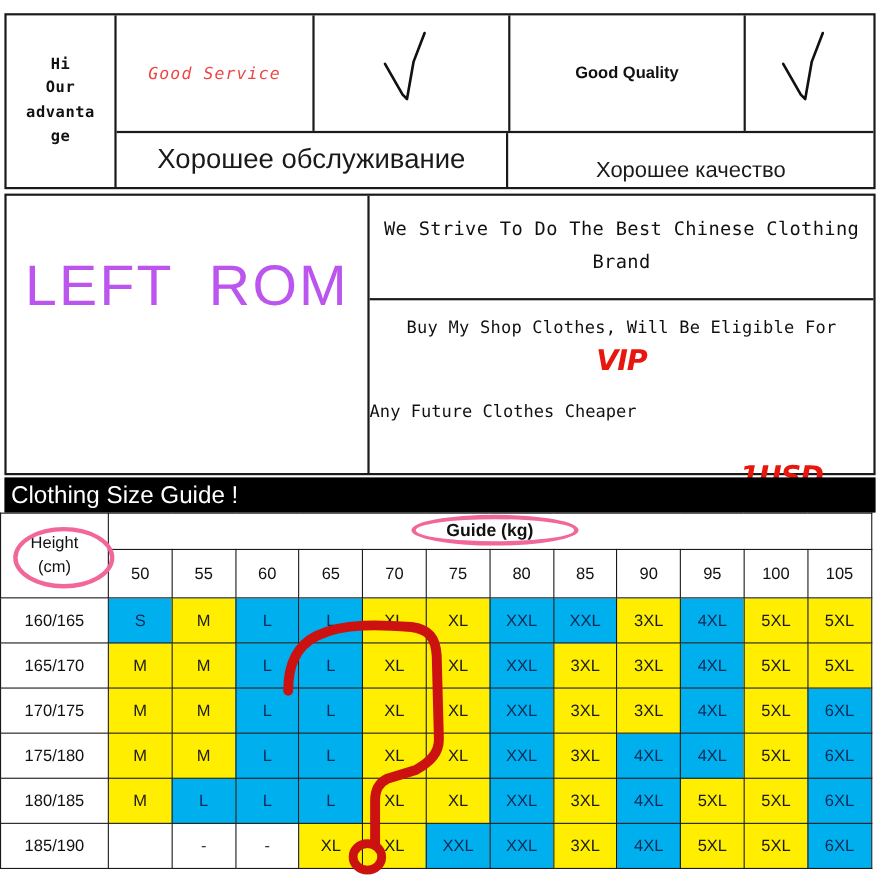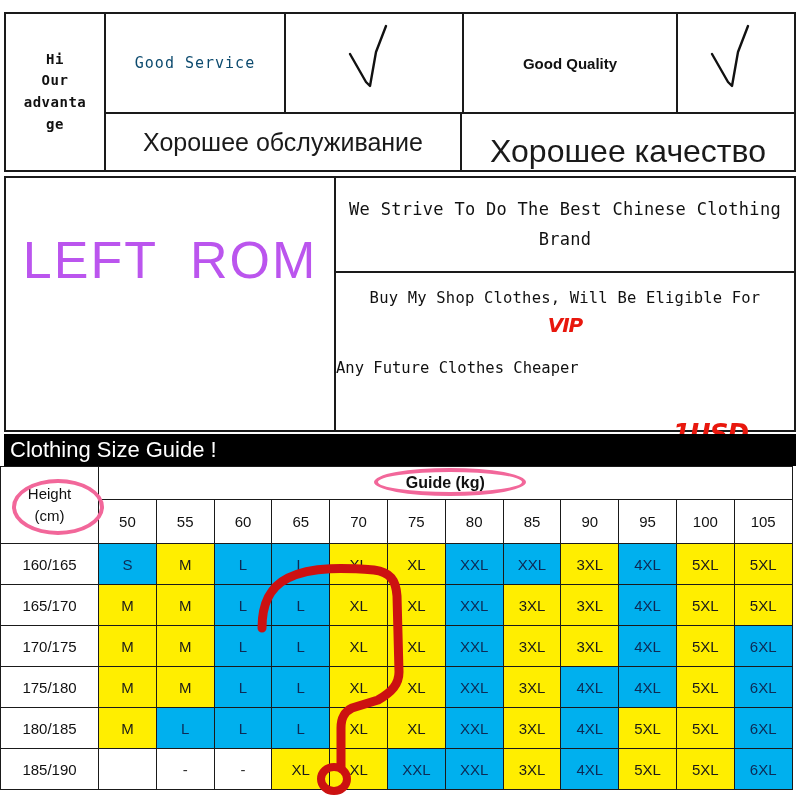--- a/index.html
+++ b/index.html
@@ -25,29 +25,29 @@
     font-family:"DejaVu Sans Mono", monospace;
     font-size:14px;font-weight:700;color:#111;
     line-height:1.55;
     letter-spacing:0.5px;
   }
   .adv-right{flex:1;display:flex;flex-direction:column;}
   .adv-row1{height:105px;display:flex;border-bottom:2px solid #1a1a1a;}
   .adv-row2{flex:1;display:flex;}
   .adv-c{display:flex;align-items:center;justify-content:center;}
   .c-service{width:178px;flex:0 0 178px;border-right:2px solid #1a1a1a;
-    font-family:"DejaVu Sans Mono", monospace;font-size:15px;color:#0c4a6e;letter-spacing:1px;}
+    font-family:"DejaVu Sans Mono", monospace;font-size:15px;color:#ef4444;letter-spacing:1px;font-style:italic;}
   .c-tick1{width:176px;flex:0 0 176px;border-right:2px solid #1a1a1a;}
   .c-quality{width:212px;flex:0 0 212px;border-right:2px solid #1a1a1a;
     font-family:"Liberation Sans", sans-serif;font-size:15px;font-weight:700;color:#111;}
   .c-tick2{flex:1;}
   .tick{display:block;}
   .ru1{width:354px;flex:0 0 354px;border-right:2px solid #1a1a1a;
     font-family:"Liberation Sans", sans-serif;font-size:25px;color:#1a1a1a;}
-  .ru2{flex:1;font-family:"Liberation Sans", sans-serif;font-size:32px;color:#1a1a1a;margin-top:19px;}
+  .ru2{flex:1;font-family:"Liberation Sans", sans-serif;font-size:20px;color:#1a1a1a;margin-top:19px;}
 
   
   .brand{
     position:absolute;left:4px;top:176px;width:792px;height:256px;
     box-sizing:border-box;border:2px solid #1a1a1a;
     display:flex;
   }
   .brand-left{
     width:328px;flex:0 0 328px;border-right:2px solid #1a1a1a;
     display:flex;align-items:flex-start;justify-content:center;
@@ -68,21 +68,21 @@
   }
   .promo{flex:1;position:relative;padding-top:16px;}
   .promo-l1{
     text-align:center;
     font-family:"DejaVu Sans Mono", monospace;
     font-size:15.5px;color:#111;letter-spacing:0.2px;white-space:nowrap;
   }
   .promo-vip{
     text-align:center;margin-top:6px;
     font-family:"DejaVu Sans", sans-serif;
-    font-size:20px;font-weight:700;font-style:italic;color:#e8170d;
+    font-size:26px;font-weight:700;font-style:italic;color:#e8170d;
     letter-spacing:-1px;
   }
   .promo-l2{
     margin-top:22px;text-align:left;
     font-family:"DejaVu Sans Mono", monospace;
     font-size:15.5px;color:#111;white-space:nowrap;
   }
   .promo-usd{
     position:absolute;right:46px;top:146px;
     font-family:"DejaVu Sans", sans-serif;

